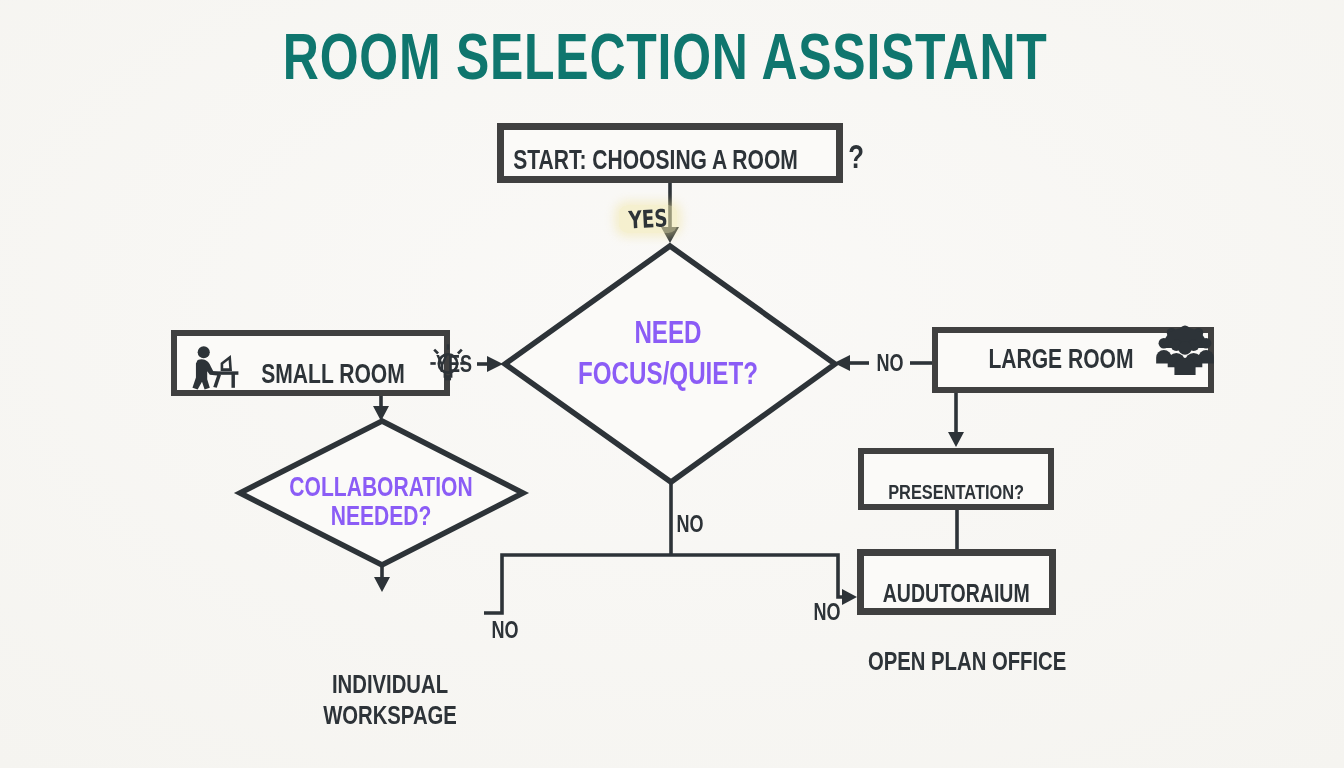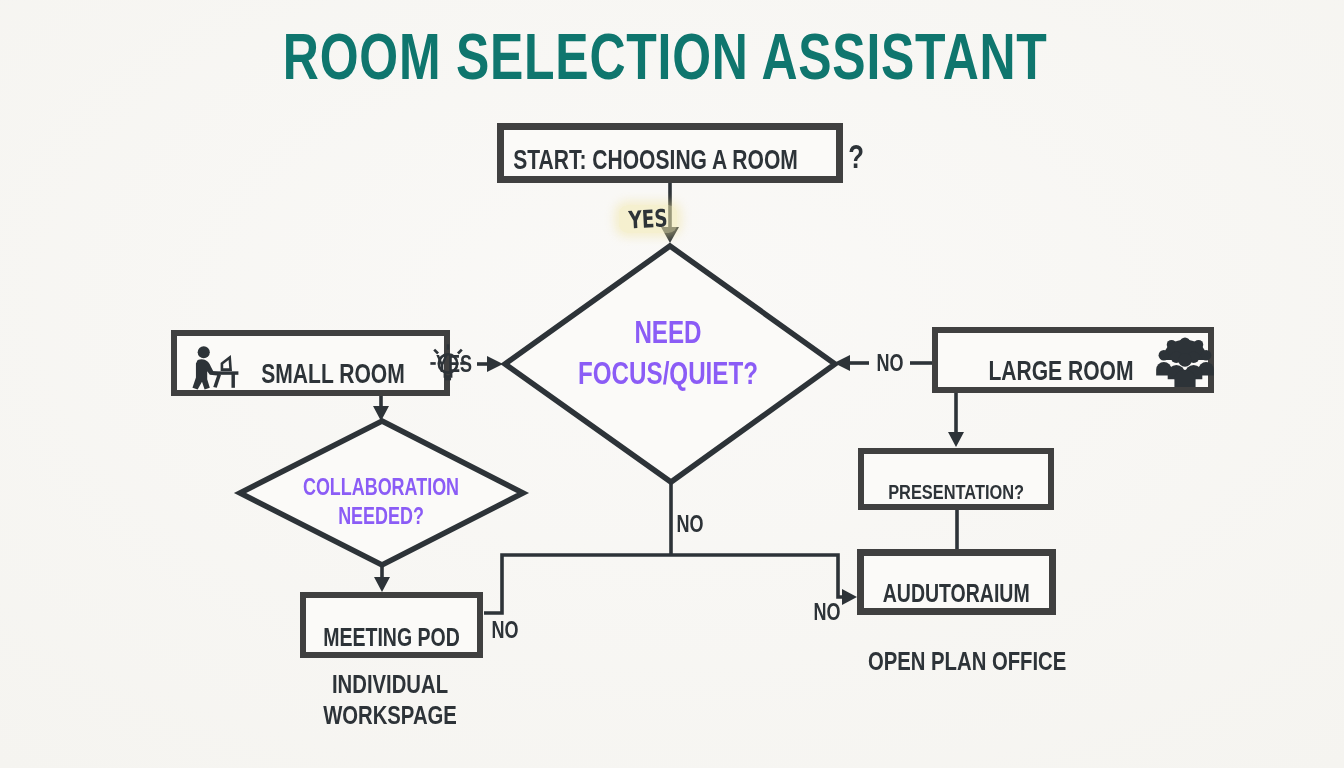--- a/index.html
+++ b/index.html
@@ -91,21 +91,21 @@
   <div class="node" style="left:497px;top:123px;width:346px;height:60px;border-width:7px;font-size:27px;">
     <span class="lbl cond">START: CHOOSING A ROOM</span>
     <span class="cond" style="font-size:33px;font-weight:900;margin-left:8px;">?</span>
   </div>
 
   <div class="diamond-label" style="left:548px;top:312px;width:240px;font-size:31px;line-height:41px;">
     <span class="cond" style="display:block;">NEED</span>
     <span class="cond" style="display:block;">FOCUS/QUIET?</span>
   </div>
 
-  <div class="diamond-label" style="left:261px;top:473px;width:240px;font-size:23px;line-height:29px;">
+  <div class="diamond-label" style="left:261px;top:473px;width:240px;font-size:27px;line-height:29px;">
     <span class="cond" style="display:block;">COLLABORATION</span>
     <span class="cond" style="display:block;">NEEDED?</span>
   </div>
 
   <div class="node" style="left:143px;top:330px;width:279px;height:66px;font-size:27px;justify-content:space-between;padding:0 12px;margin-left:28px;">
     <span class="icon">
       <svg width="52" height="46" viewBox="0 0 60 52" fill="#2d3338">
         <circle cx="17" cy="9" r="7"></circle>
         <path d="M10 18 c7 -3 13 1 15 7 l3 6 8 1 -1 4 -11 -1 -3 -4 0 9 3 10 -6 2 -3 -9 -5 9 -6 -2 4 -12 0 -16 z"></path>
         <path d="M27 31 h30 v4 h-30 z"></path>
@@ -122,21 +122,21 @@
         <path d="M26 50 h8" stroke-width="4"></path>
         <path d="M30 12 v-7"></path>
         <path d="M17 17 l-5 -5"></path>
         <path d="M43 17 l5 -5"></path>
         <path d="M14 30 h-7"></path>
         <path d="M46 30 h7"></path>
       </svg>
     </span>
   </div>
 
-  <div class="node" style="left:932px;top:327px;width:282px;height:66px;font-size:27px;justify-content:space-between;padding:0 20px 0 30px;">
+  <div class="node" style="left:932px;top:327px;width:282px;height:66px;font-size:27px;justify-content:space-between;padding:0 20px 12px 30px;">
     <span class="lbl cond">LARGE ROOM</span>
     <span class="icon">
       <svg width="62" height="50" viewBox="0 0 64 52" fill="#2d3338">
         <circle cx="18" cy="8" r="5"></circle>
           <circle cx="32" cy="6" r="5.5"></circle>
           <circle cx="46" cy="8" r="5"></circle>
         <path d="M10 20 a9 7 0 0 1 44 0 v4 h-44 z"></path>
         <circle cx="10" cy="19" r="5.5"></circle>
           <circle cx="54" cy="19" r="5.5"></circle>
         <path d="M2 34 a8 8 0 0 1 16 0 v6 h-16 z"></path>
@@ -144,23 +144,20 @@
         <circle cx="23" cy="21" r="6"></circle>
           <circle cx="41" cy="21" r="6"></circle>
         <path d="M14 38 a9 9 0 0 1 18 0 v6 h-18 z"></path>
         <path d="M32 38 a9 9 0 0 1 18 0 v6 h-18 z"></path>
         <circle cx="32" cy="24" r="7"></circle>
         <path d="M21 44 a11 10 0 0 1 22 0 v8 h-22 z"></path>
       </svg>
     </span>
   </div>
 
-  <div class="node" style="left:300px;top:592px;width:183px;height:66px;font-size:25px;">
-    <span class="lbl cond">MEETING POD</span>
-  </div>
 
   <div class="node" style="left:858px;top:448px;width:196px;height:62px;font-size:21px;">
     <span class="lbl cond">PRESENTATION?</span>
   </div>
 
   <div class="node" style="left:857px;top:549px;width:199px;height:66px;border-width:7px;font-size:25px;">
     <span class="lbl cond">AUDUTORAIUM</span>
   </div>
 
   <div class="caption" style="left:290px;top:669px;width:200px;">

